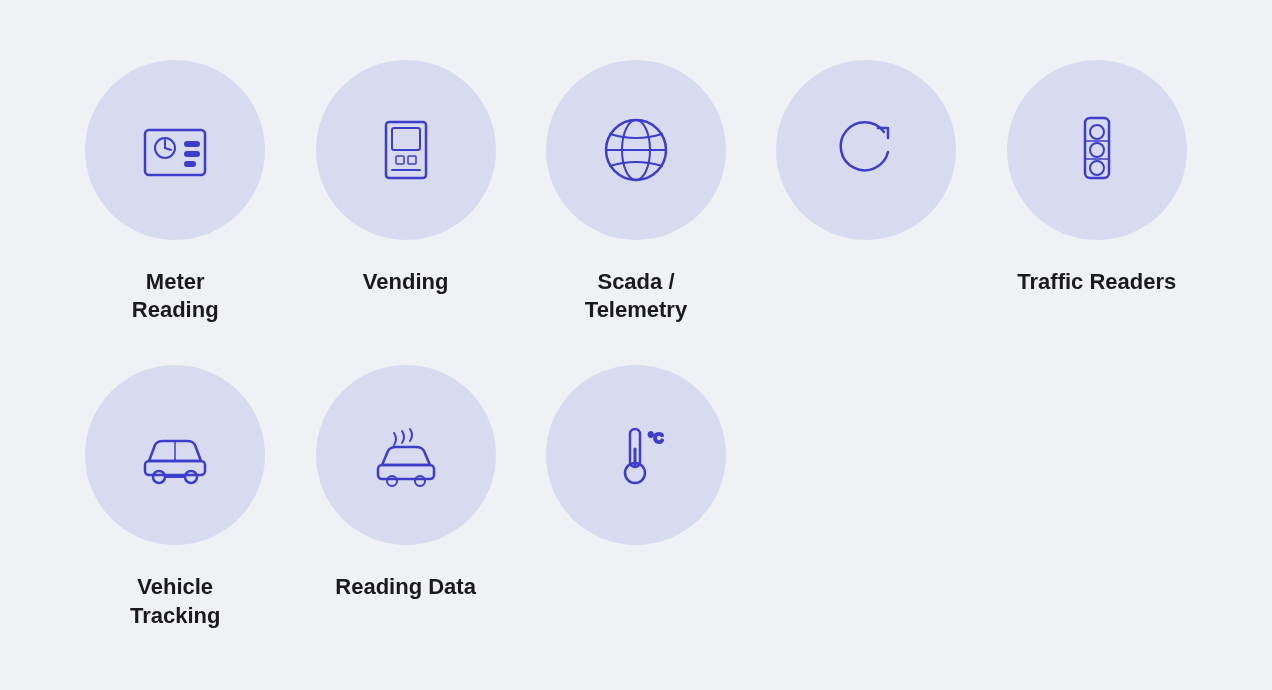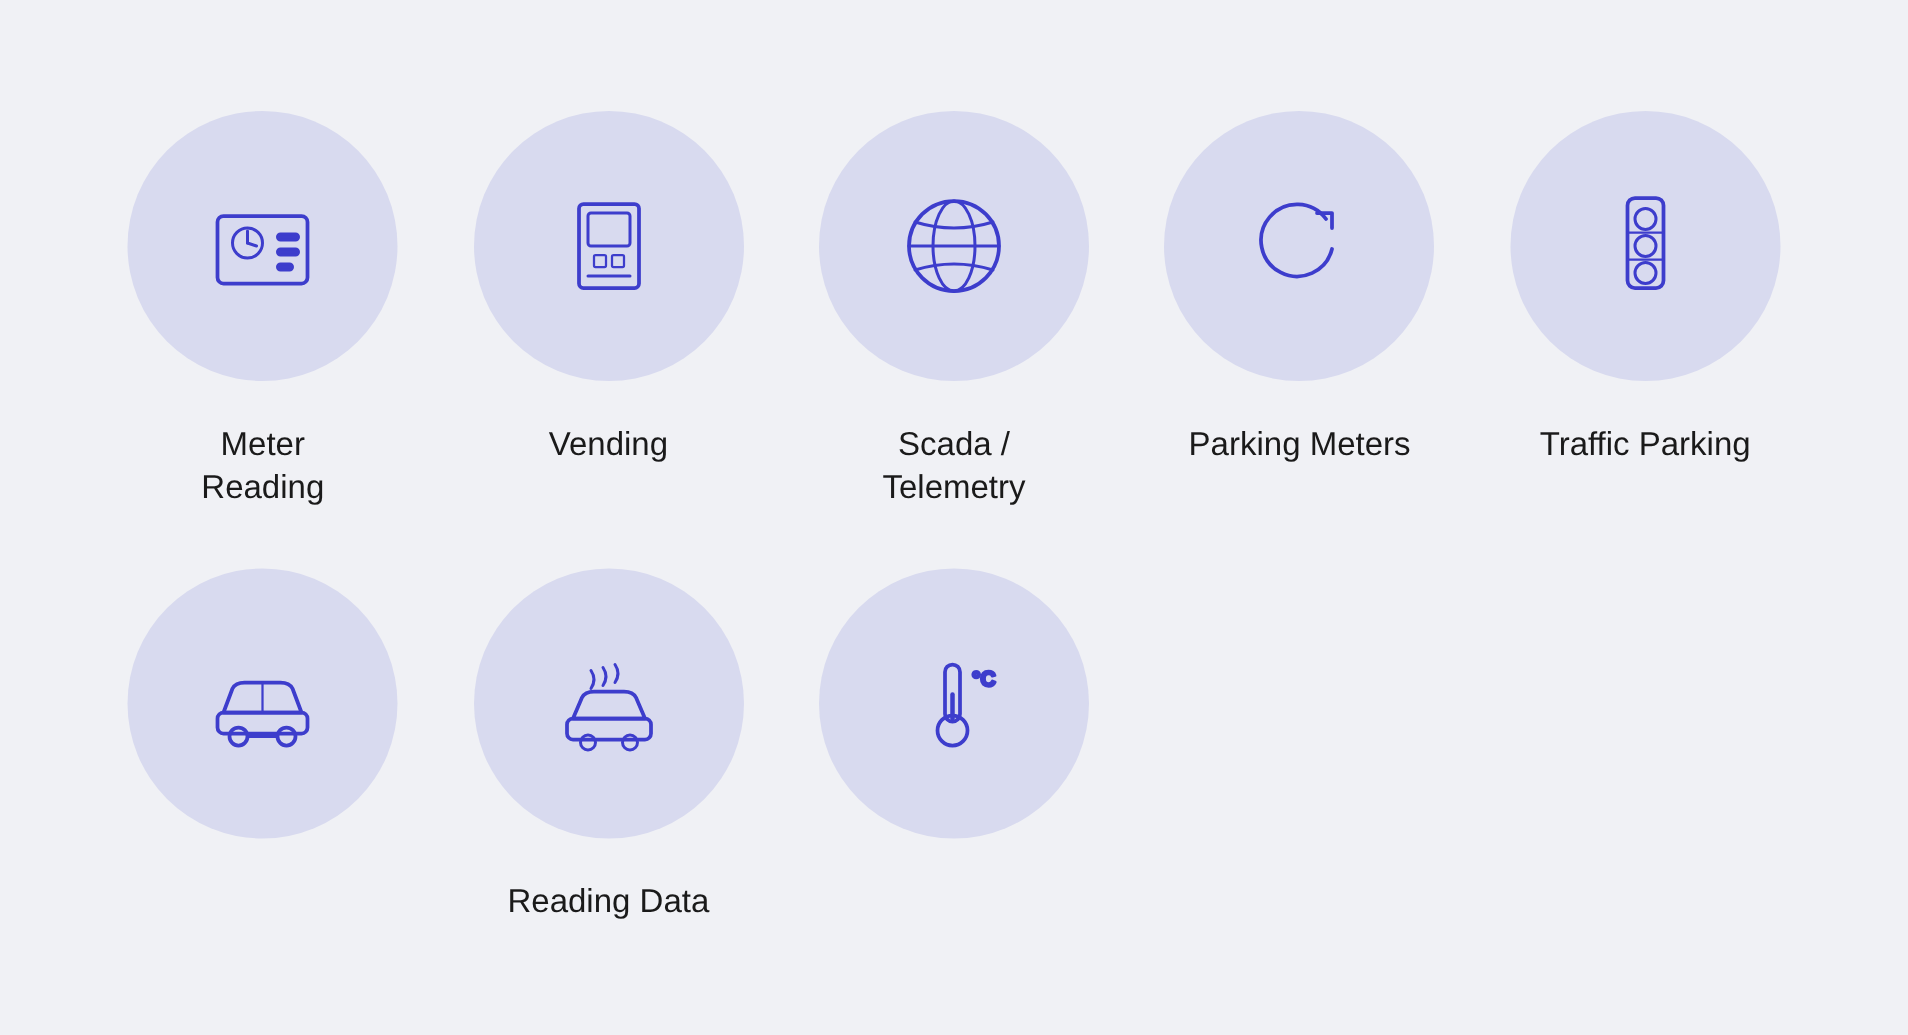--- a/index.html
+++ b/index.html
@@ -49,21 +49,21 @@
       stroke-width: 2;
       stroke-linecap: round;
       stroke-linejoin: round;
     }
 
     .card-label {
       font-size: 22px;
       color: #1a1a1a;
       text-align: center;
       line-height: 1.3;
-      font-weight: 400;
+      font-weight: 700;
     }
   </style>
 </head>
 <body>
 
 <div class="grid">
 
   <div class="card">
     <div class="icon-circle">
       <svg viewBox="0 0 80 80">
@@ -107,48 +107,48 @@
   </div>
 
 
   <div class="card">
     <div class="icon-circle">
       <svg viewBox="0 0 80 80">
         <path d="M58 22 A24 24 0 1 0 62 42" stroke="#3d3dcc" stroke-width="2.5" fill="none"></path>
         <polyline points="62,28 62,18 52,18" stroke="#3d3dcc" stroke-width="2.5" fill="none" stroke-linejoin="round"></polyline>
       </svg>
     </div>
-    <span class="card-label">Parking Meters</span>
   </div>
 
   <div class="card">
     <div class="icon-circle">
       <svg viewBox="0 0 80 80">
         <rect x="28" y="8" width="24" height="60" rx="5" stroke="#3d3dcc" stroke-width="2.5" fill="none"></rect>
         <circle cx="40" cy="22" r="7" stroke="#3d3dcc" stroke-width="2" fill="none"></circle>
         <circle cx="40" cy="40" r="7" stroke="#3d3dcc" stroke-width="2" fill="none"></circle>
         <circle cx="40" cy="58" r="7" stroke="#3d3dcc" stroke-width="2" fill="none"></circle>
         <line x1="28" y1="31" x2="52" y2="31" stroke="#3d3dcc" stroke-width="1.5"></line>
         <line x1="28" y1="49" x2="52" y2="49" stroke="#3d3dcc" stroke-width="1.5"></line>
       </svg>
     </div>
-    <span class="card-label">Traffic Parking</span>
+    <span class="card-label">Traffic Readers</span>
   </div>
 
   <div class="card">
     <div class="icon-circle">
       <svg viewBox="0 0 80 80">
         <path d="M14 46 L20 30 Q22 26 28 26 L52 26 Q58 26 60 30 L66 46 Z" stroke="#3d3dcc" stroke-width="2.5" fill="none"></path>
         <rect x="10" y="46" width="60" height="14" rx="4" stroke="#3d3dcc" stroke-width="2.5" fill="none"></rect>
         <circle cx="24" cy="62" r="6" stroke="#3d3dcc" stroke-width="2.5" fill="none"></circle>
         <circle cx="56" cy="62" r="6" stroke="#3d3dcc" stroke-width="2.5" fill="none"></circle>
         <line x1="30" y1="62" x2="50" y2="62" stroke="#3d3dcc" stroke-width="2"></line>
         <line x1="40" y1="26" x2="40" y2="46" stroke="#3d3dcc" stroke-width="1.5"></line>
       </svg>
     </div>
+    <span class="card-label">Vehicle<br>Tracking</span>
   </div>
 
   <div class="card">
     <div class="icon-circle">
       <svg viewBox="0 0 80 80">
 
         <path d="M16 50 L22 36 Q24 32 30 32 L50 32 Q56 32 58 36 L64 50 Z" stroke="#3d3dcc" stroke-width="2.5" fill="none"></path>
         <rect x="12" y="50" width="56" height="14" rx="4" stroke="#3d3dcc" stroke-width="2.5" fill="none"></rect>
         <circle cx="26" cy="66" r="5" stroke="#3d3dcc" stroke-width="2" fill="none"></circle>
         <circle cx="54" cy="66" r="5" stroke="#3d3dcc" stroke-width="2" fill="none"></circle>

